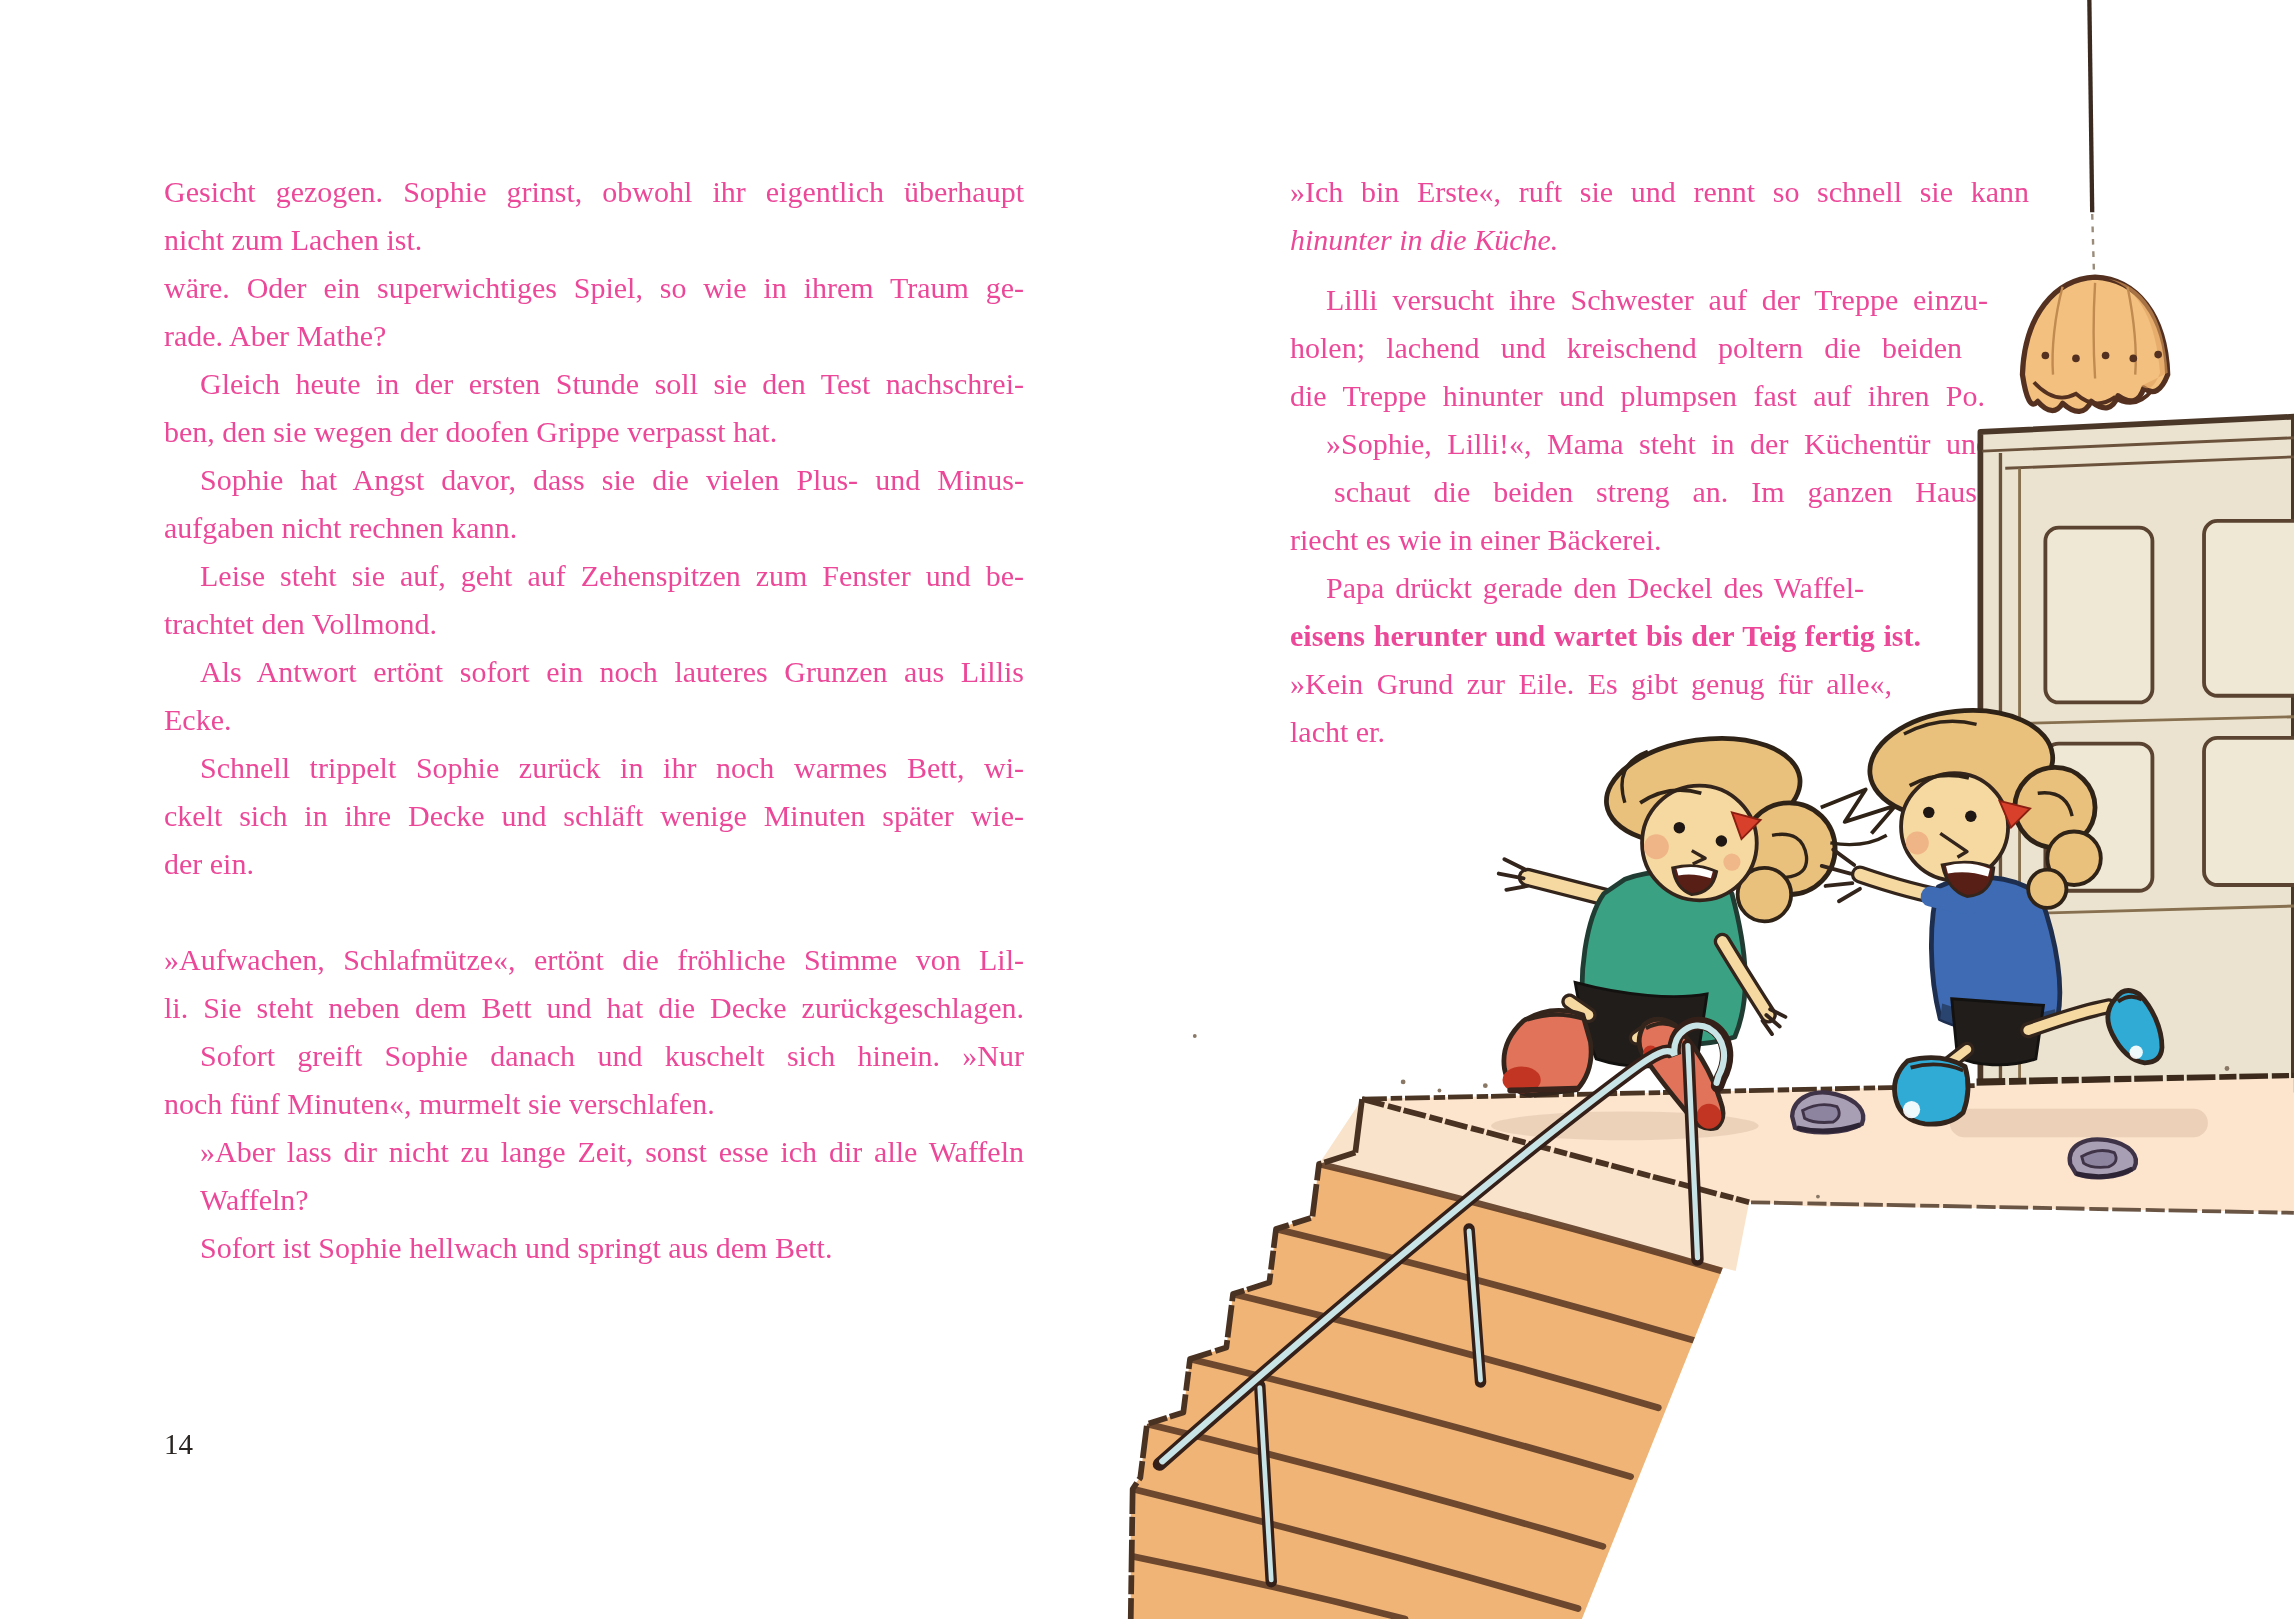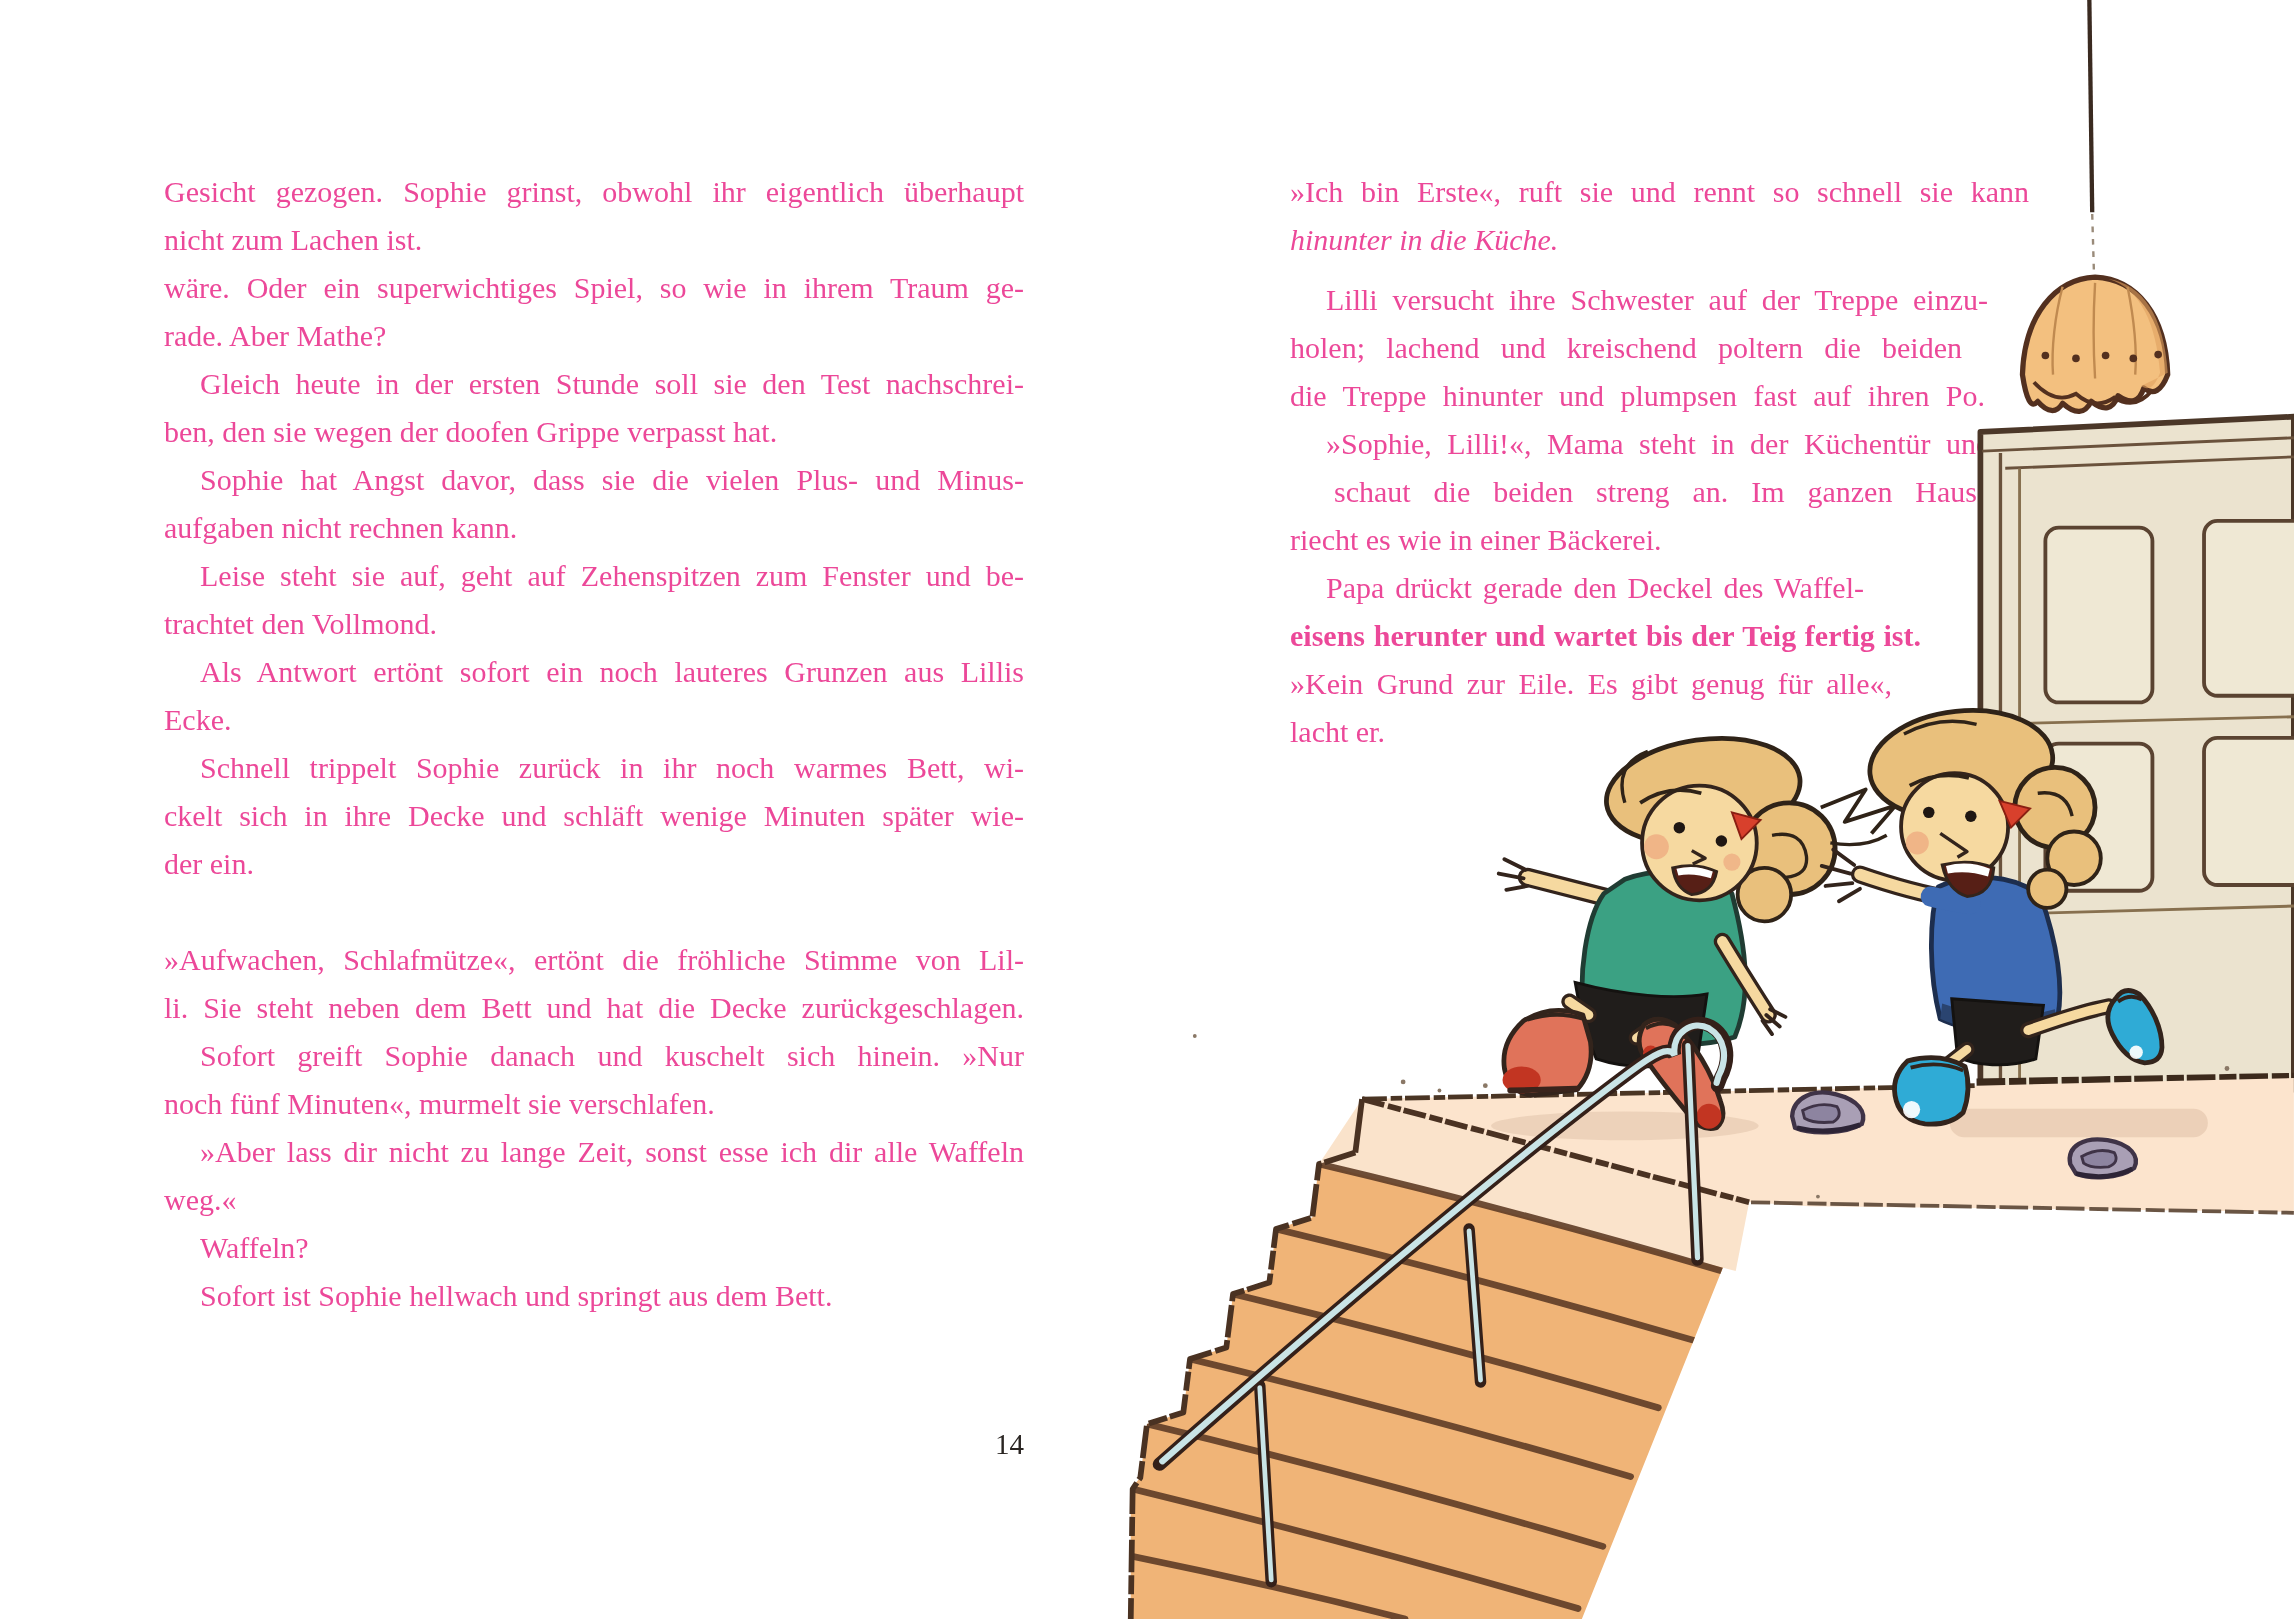--- a/index.html
+++ b/index.html
@@ -4,21 +4,21 @@
 <style>
   html,body{margin:0;padding:0;}
   body{width:2294px;height:1619px;background:#ffffff;position:relative;overflow:hidden;
        font-family:"Liberation Serif",serif;}
   .stage{position:absolute;left:0;top:0;width:2294px;height:1619px;}
   .page-text{position:absolute;color:#ec4899;font-size:30px;}
   .tl{height:48px;line-height:48px;}
   .tl.j{text-align:justify;text-align-last:justify;}
   .tl.ind{text-indent:36px;}
   .page-number{position:absolute;left:164px;top:1420px;width:860px;height:48px;line-height:48px;
-       text-align:right;font-size:29px;color:#2a2522;}
+       text-align:left;font-size:29px;color:#2a2522;}
   svg{position:absolute;left:0;top:0;}
 </style>
 </head>
 <body>
 
 <div class="stage">
 
   <div class="page-text" style="left:164px;top:168px;width:860px;">
       <div class="tl j">Gesicht gezogen. Sophie grinst, obwohl ihr eigentlich überhaupt</div>
       <div class="tl">nicht zum Lachen ist.</div>
@@ -34,21 +34,20 @@
       <div class="tl">Ecke.</div>
       <div class="tl j ind">Schnell trippelt Sophie zurück in ihr noch warmes Bett, wi-</div>
       <div class="tl j">ckelt sich in ihre Decke und schläft wenige Minuten später wie-</div>
       <div class="tl">der ein.</div>
       <div class="tl">&nbsp;</div>
       <div class="tl j">»Aufwachen, Schlafmütze«, ertönt die fröhliche Stimme von Lil-</div>
       <div class="tl j">li. Sie steht neben dem Bett und hat die Decke zurückgeschlagen.</div>
       <div class="tl j ind">Sofort greift Sophie danach und kuschelt sich hinein. »Nur</div>
       <div class="tl">noch fünf Minuten«, murmelt sie verschlafen.</div>
       <div class="tl j ind">»Aber lass dir nicht zu lange Zeit, sonst esse ich dir alle Waffeln</div>
-      <div class="tl">weg.«</div>
       <div class="tl ind">Waffeln?</div>
       <div class="tl ind">Sofort ist Sophie hellwach und springt aus dem Bett.</div>
     </div>
   <div class="page-number">14</div>
 
   <div class="page-text" style="left:1290px;top:168px;width:746px;">
       <div class="tl j" style="width: 739px;">»Ich bin Erste«, ruft sie und rennt so schnell sie kann</div>
       <div class="tl" style="width: 726px; font-style: italic;">hinunter in die Küche.</div>
       <div class="tl j ind" style="width: 698px; margin-top: 12px;">Lilli versucht ihre Schwester auf der Treppe einzu-</div>
       <div class="tl j" style="width: 672px;">holen; lachend und kreischend poltern die beiden</div>

